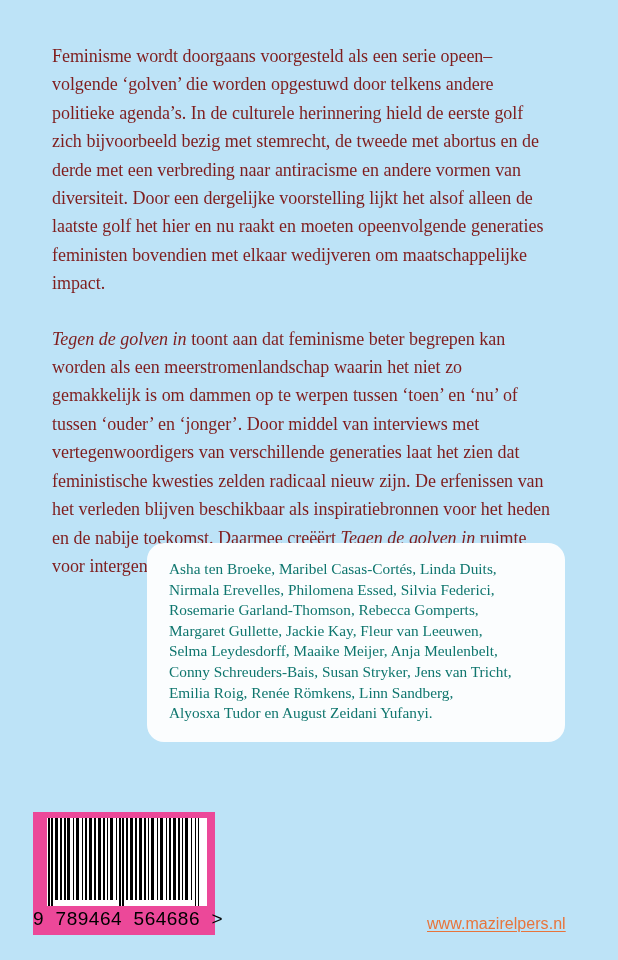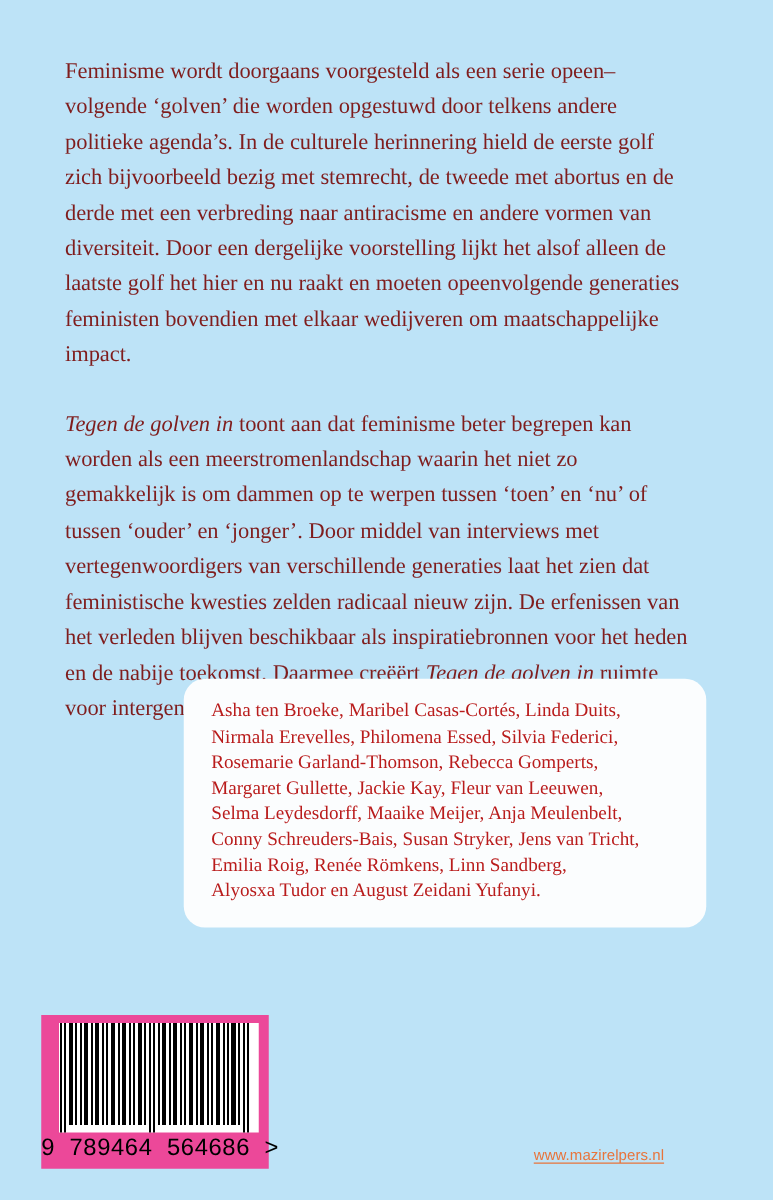--- a/index.html
+++ b/index.html
@@ -60,21 +60,21 @@
     font-family: "Liberation Sans", sans-serif;
     font-size: 12.6px;
     line-height: 17px;
     text-decoration: underline;
     text-underline-offset: 2px;
     letter-spacing: 0.05px;
     margin: 0 0 3px 0;
   }
   .names-list {
     margin: 0;
-    color: #b91c1c;
+    color: #0f766e;
     font-family: "Liberation Serif", serif;
     font-size: 15.3px;
     line-height: 20.6px;
     letter-spacing: 0.02px;
   }
   .names-list .nline { display: block; white-space: nowrap; }
 
   
   .barcode-box {
     position: absolute;
@@ -107,21 +107,21 @@
     white-space: pre;
   }
 
   
   .publisher-url {
     position: absolute;
     left: 427px;
     top: 915px;
     color: #e8743b;
     font-family: "Liberation Sans", sans-serif;
-    font-size: 12px;
+    font-size: 16px;
     line-height: 18px;
     text-decoration: underline;
     text-underline-offset: 2px;
     letter-spacing: 0.05px;
   }
 </style>
 </head>
 <body>
 
 <div class="cover">

